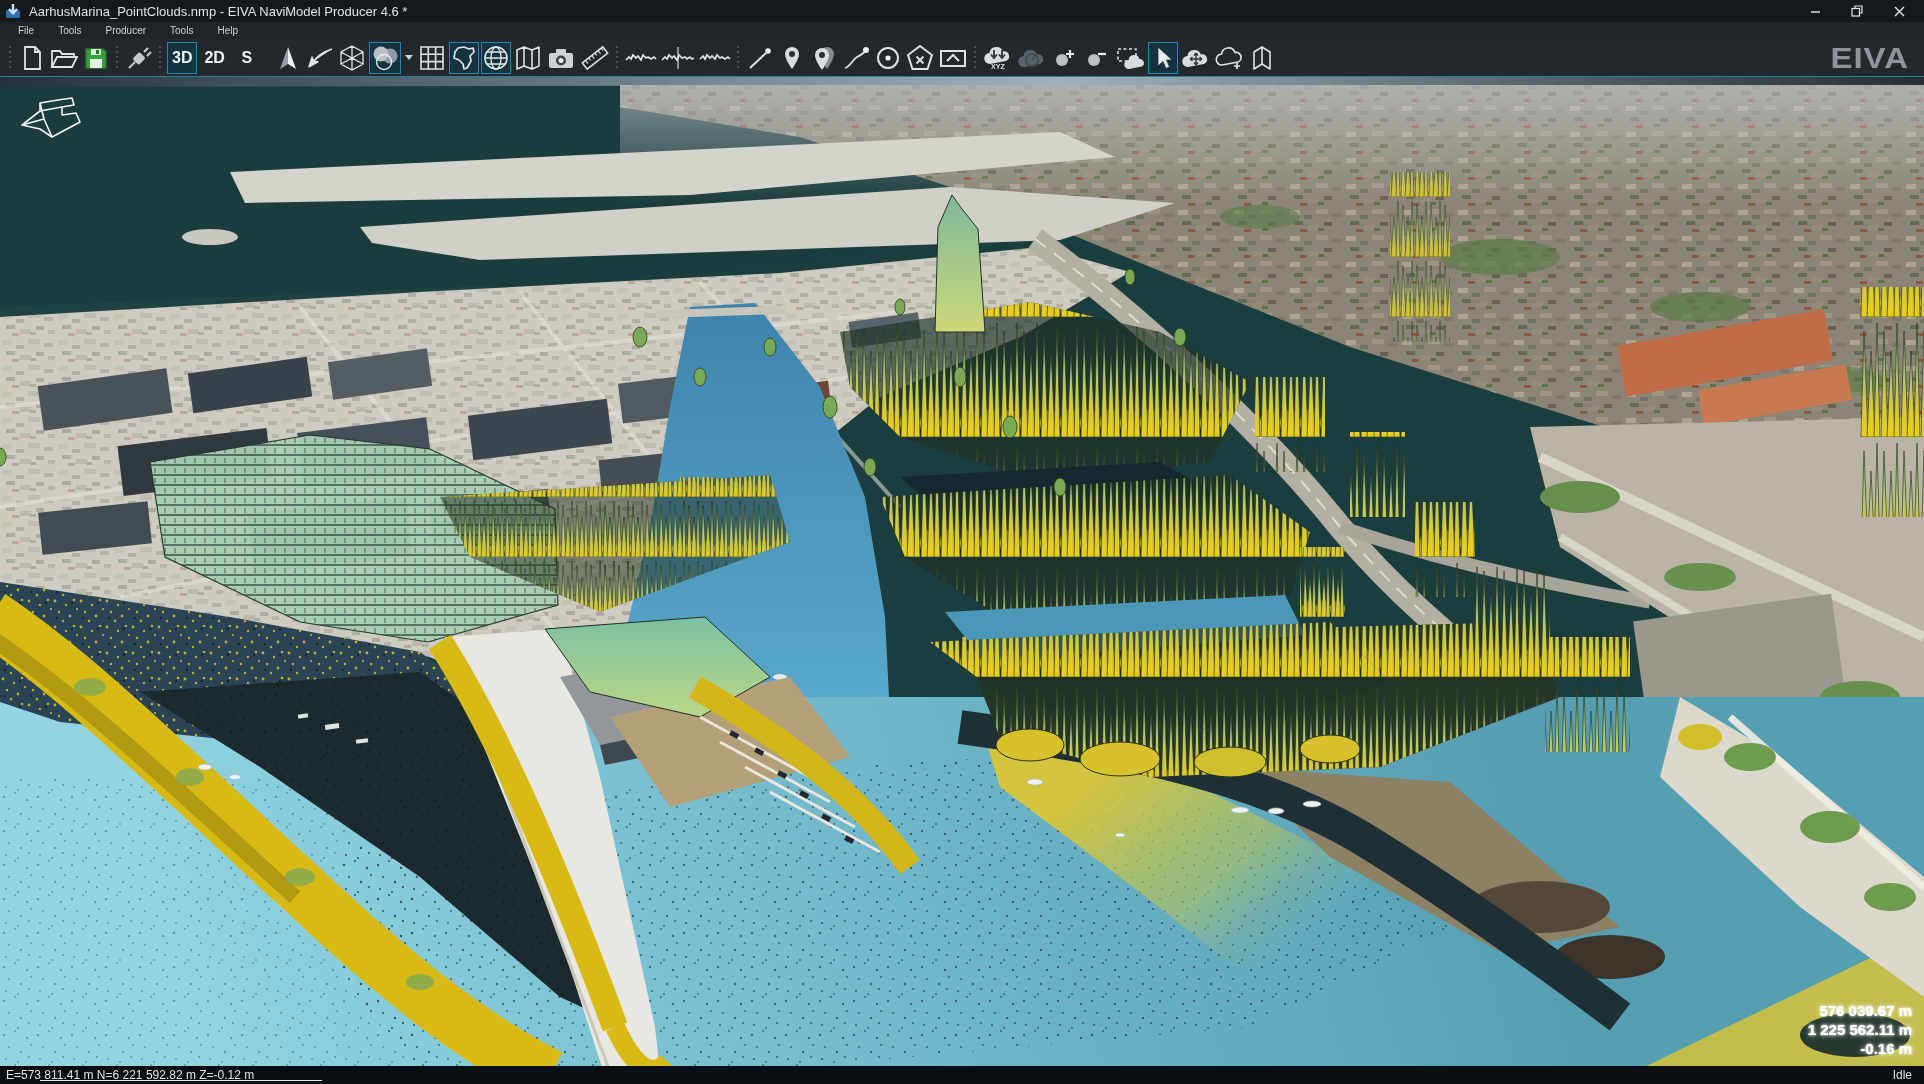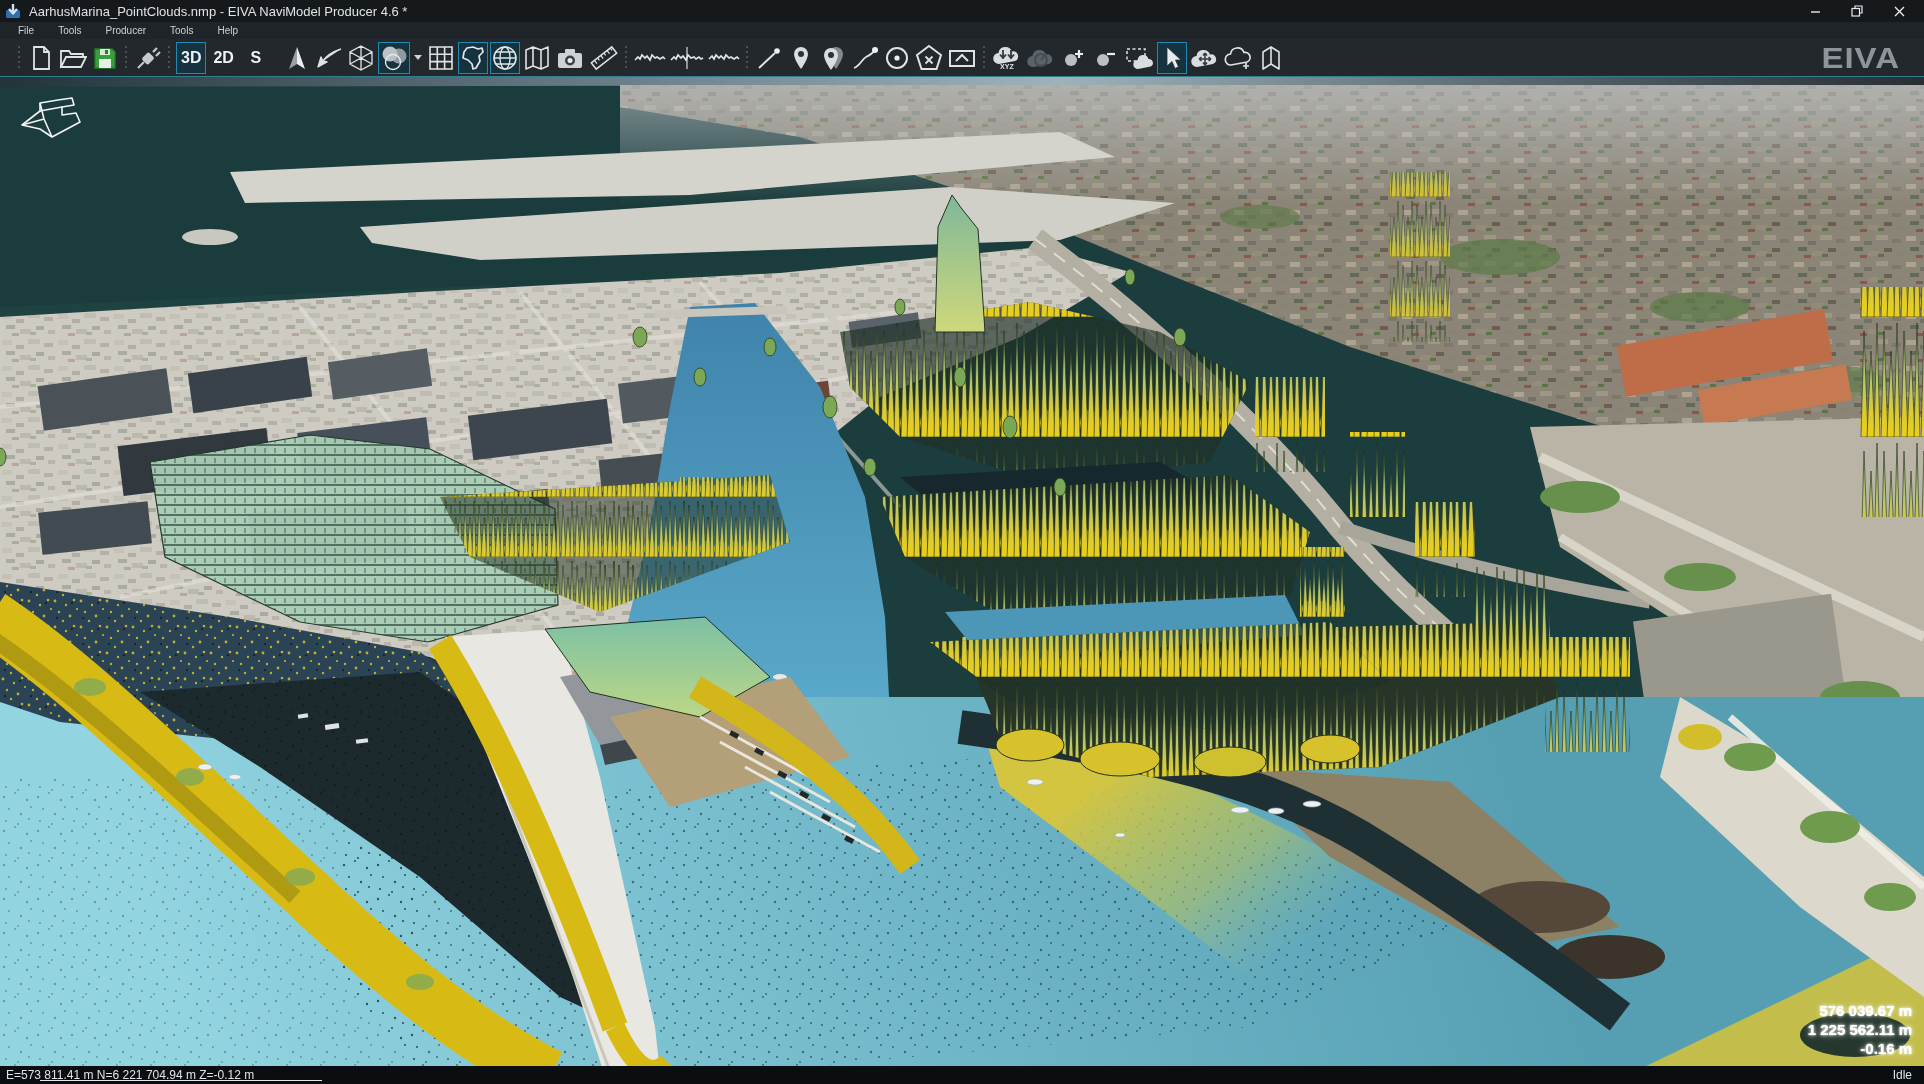--- a/index.html
+++ b/index.html
@@ -7,21 +7,21 @@
   
   .titlebar{height:22px;background:#15191c;display:flex;align-items:center;color:#dfe3e6;font-size:13px;flex:0 0 auto;}
   .titlebar .appicon{width:16px;height:16px;margin:0 8px 0 5px;}
   .titlebar .title{flex:1;white-space:nowrap;}
   .winbtns{display:flex;align-items:center;gap:0;margin-right:4px;}
   .winbtn{width:42px;height:22px;display:flex;align-items:center;justify-content:center;color:#e8ebee;font-size:12px;cursor:default;}
   
   .menubar{height:17px;background:#1f2429;display:flex;align-items:center;color:#ccd2d8;font-size:10px;flex:0 0 auto;padding-left:6px;}
   .menuitem{padding:0 12px;height:100%;display:flex;align-items:center;}
   
-  .toolbar{height:37px;background:#23282d;display:flex;align-items:center;flex:0 0 auto;padding:0 14px;position:relative;}
+  .toolbar{height:37px;background:#23282d;display:flex;align-items:center;flex:0 0 auto;padding:0 5px;position:relative;}
   .grip{width:7px;height:24px;margin:0 2px;background:repeating-linear-gradient(to bottom,#4a5156 0 2px,transparent 2px 5px);background-size:2px 100%;background-position:2px 0;background-repeat:no-repeat;}
   .grip:before{content:"";}
   .tool{min-width:30px;height:32px;display:flex;flex-direction:column;align-items:center;justify-content:center;margin:0 1px;border:1px solid transparent;box-sizing:border-box;position:relative;}
   .tool.active{border:1px solid #1f89b2;background:#14333f;}
   .tool.textbtn{font-size:16px;font-weight:bold;color:#eef1f3;padding:0 4px;}
   .tool svg{display:block;}
   .xyzlbl{font-size:7px;font-weight:bold;color:#dfe3e6;line-height:6px;margin-top:-2px;}
   .caret{width:0;height:0;border-left:4px solid transparent;border-right:4px solid transparent;border-top:5px solid #cfd3d6;margin:0 3px;}
   .logo{margin-left:auto;margin-right:10px;font-size:33px;font-weight:800;letter-spacing:1px;color:#90949a;line-height:30px;transform:scaleY(.9);}
   
@@ -620,18 +620,18 @@
     </svg>
 
     <div class="coord-overlay">
       <div>576 039.67 m</div>
       <div>1 225 562.11 m</div>
       <div>-0.16 m</div>
     </div>
   </div>
 
   <div class="statusbar">
-    <div class="coords">E=573 811.41 m N=6 221 704.94 m Z=-0.12 m</div>
+    <div class="coords">E=573 811.41 m N=6 221 592.82 m Z=-0.12 m</div>
     <div class="progressline"></div>
     <div class="state">Idle</div>
   </div>
 
 </div>
 
 </body></html>

